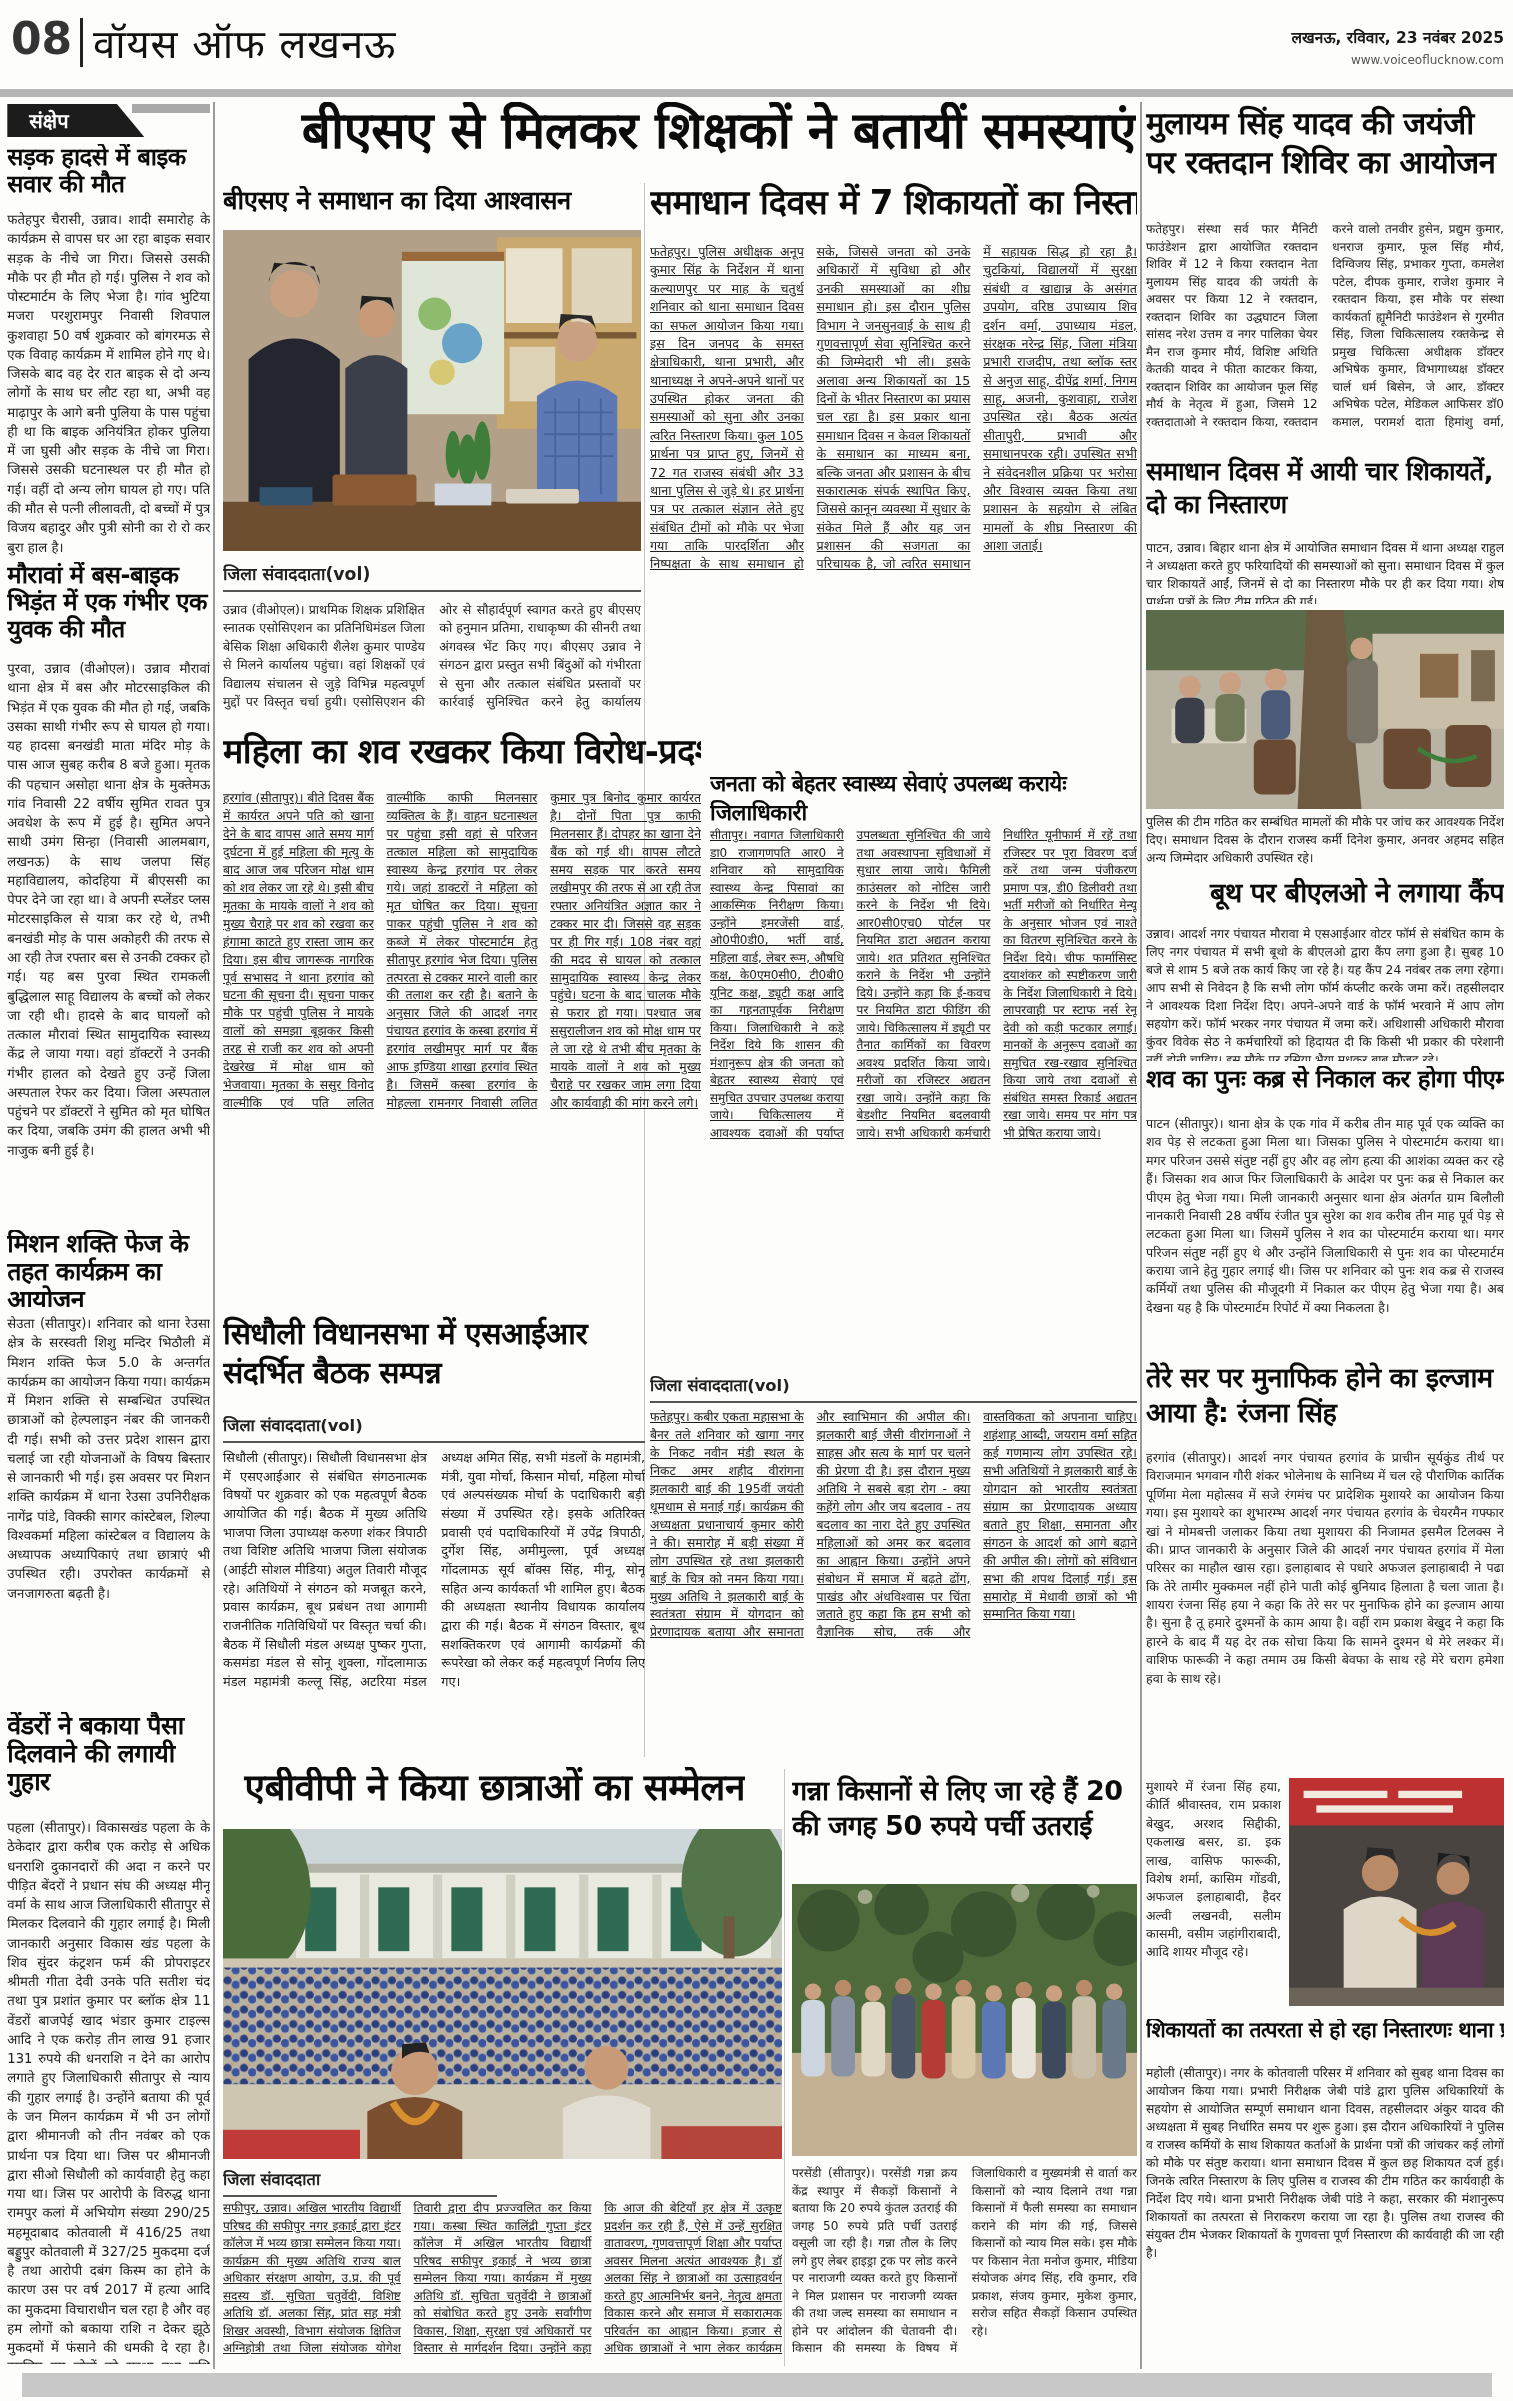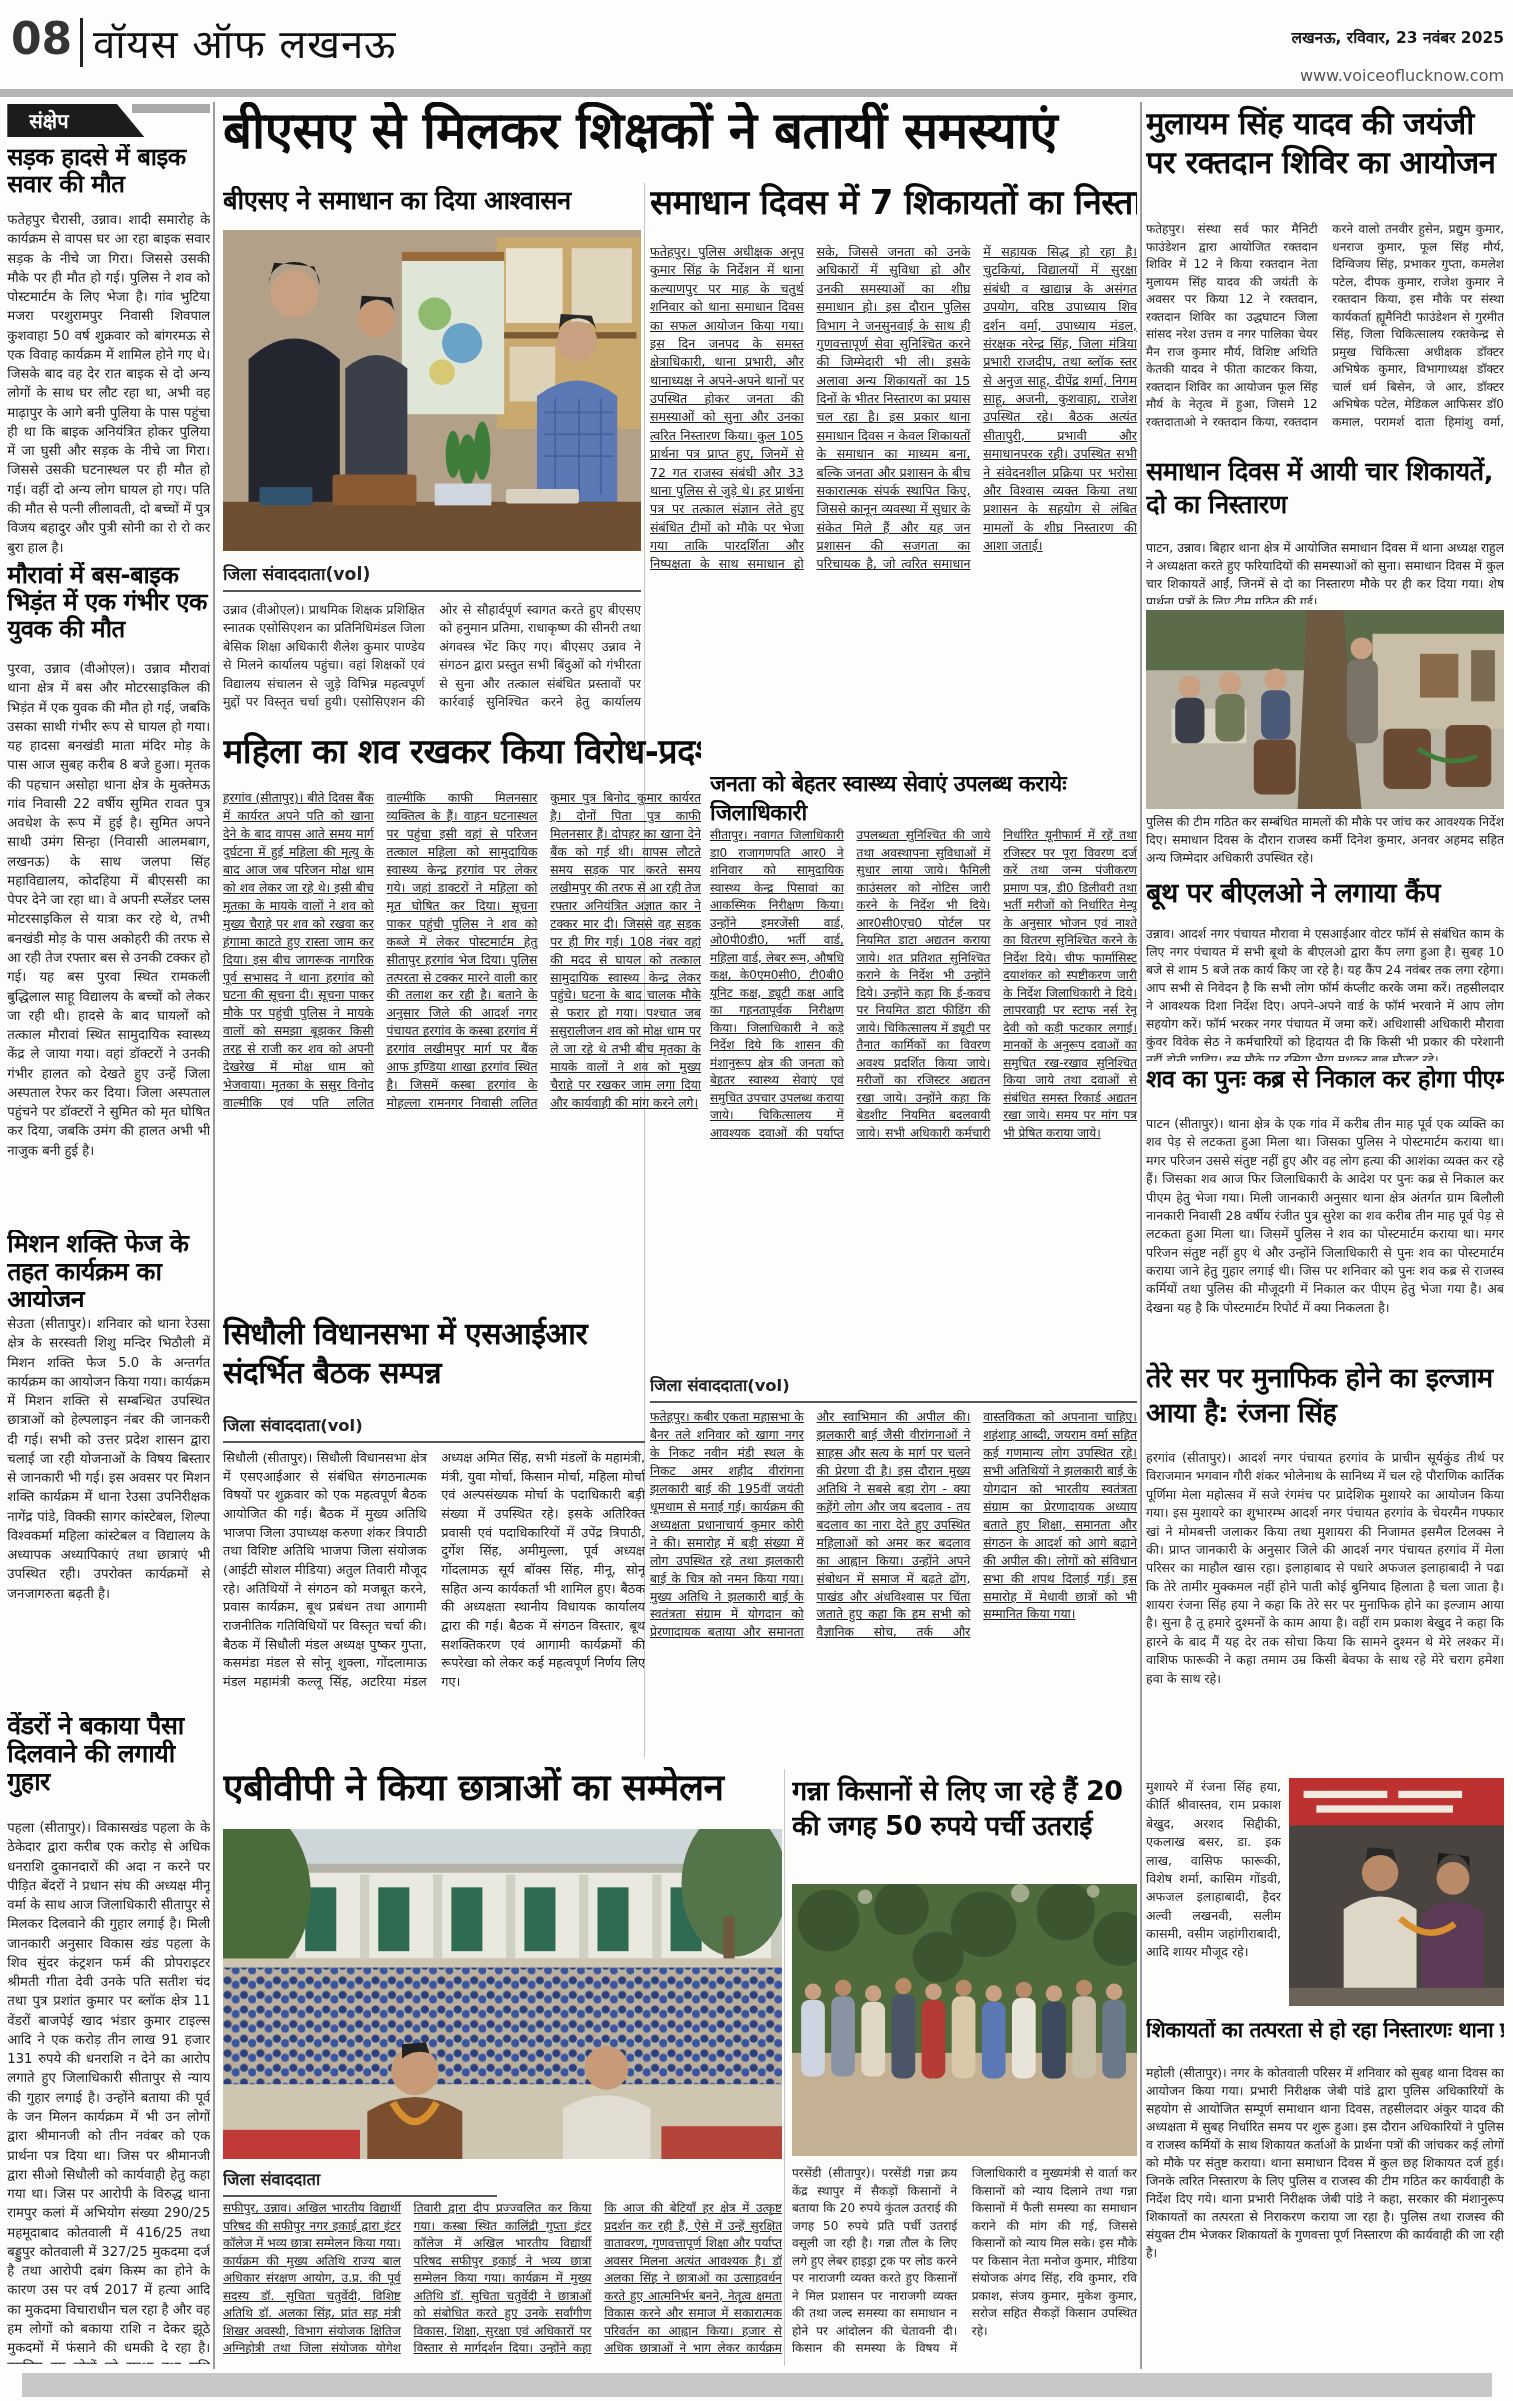--- a/index.html
+++ b/index.html
@@ -1,20 +1,20 @@
 <!DOCTYPE html>
 <html style="font-size:14.6px"><head>
 <meta charset="utf-8">
 <style>
   html,body{margin:0;padding:0;background:#e9e9e9;}
   .page{position:relative;width:1513px;height:2401px;background:#fdfdfb;
         font-family:"DejaVu Sans",sans-serif;color:#161616;overflow:hidden;margin:0 auto;}
   .abs{position:absolute;}
   .hl{font-weight:800;color:#0b0b0b;line-height:1.12;overflow:hidden;letter-spacing:-0.5px;}
-  .nowrap{white-space:nowrap;}
+  .nowrap{white-space:nowrap;text-align:right;}
   .bt{text-align:justify;overflow:hidden;color:#1d1d1d;line-height:1.46;}
   .cols2{column-count:2;column-gap:14.6px;}
   .cols3{column-count:3;column-gap:12.8px;text-decoration:underline;}
   .byline{font-weight:700;color:#222;border-bottom:2.7px solid #555;padding-bottom:4.6px;overflow:hidden;white-space:nowrap;}
   .vrule{position:absolute;background:#9b9b9b;width:1.8px;}
   .vrule.thin{width:0.9px;background:#c4c4c4;}
   .bar{position:absolute;background:#b4b4b4;}
   .photo{position:absolute;overflow:hidden;background:#9a9a90;}
   .photo svg{display:block;width:100%;height:100%;}
   .badge-flag{position:absolute;left:0;top:0;width:137px;height:33px;background:#1c1c1c;color:#fff;
@@ -25,21 +25,21 @@
 </style>
 </head>
 <body>
 
 <div class="page">
 
   <div class="abs" style="left:11px;top:12.8px;font-size:44px;font-weight:800;color:#343434;">08</div>
   <div class="abs" style="left:80px;top:18px;width:2.7px;height:49px;background:#222;"></div>
   <div class="abs masthead" style="left:93px;top:14.6px;font-size:40px;">वॉयस ऑफ लखनऊ</div>
   <div class="abs" style="left:1214px;top:25.6px;width:290px;text-align:right;font-size:15.5px;font-weight:700;color:#1a1a1a;">लखनऊ, रविवार, 23 नवंबर 2025</div>
-  <div class="abs" style="left:1214px;top:66px;width:290px;text-align:right;font-size:16px;color:#555;">www.voiceoflucknow.com</div>
+  <div class="abs" style="left:1214px;top:53px;width:290px;text-align:right;font-size:12px;color:#555;">www.voiceoflucknow.com</div>
   <div class="bar" style="left:0;top:89px;width:1513px;height:8.2px;"></div>
 
   <div class="vrule" style="left:213px;top:102px;height:2267px;"></div>
   <div class="vrule" style="left:1140px;top:102px;height:2267px;"></div>
   <div class="vrule thin" style="left:644px;top:183px;height:1574px;"></div>
   <div class="vrule thin" style="left:784px;top:1769px;height:597px;"></div>
 
   <div class="abs" style="left:7.3px;top:104px;width:203px;height:33px;">
     <div class="badge-gray"></div>
     <div class="badge-flag">संक्षेप</div>

